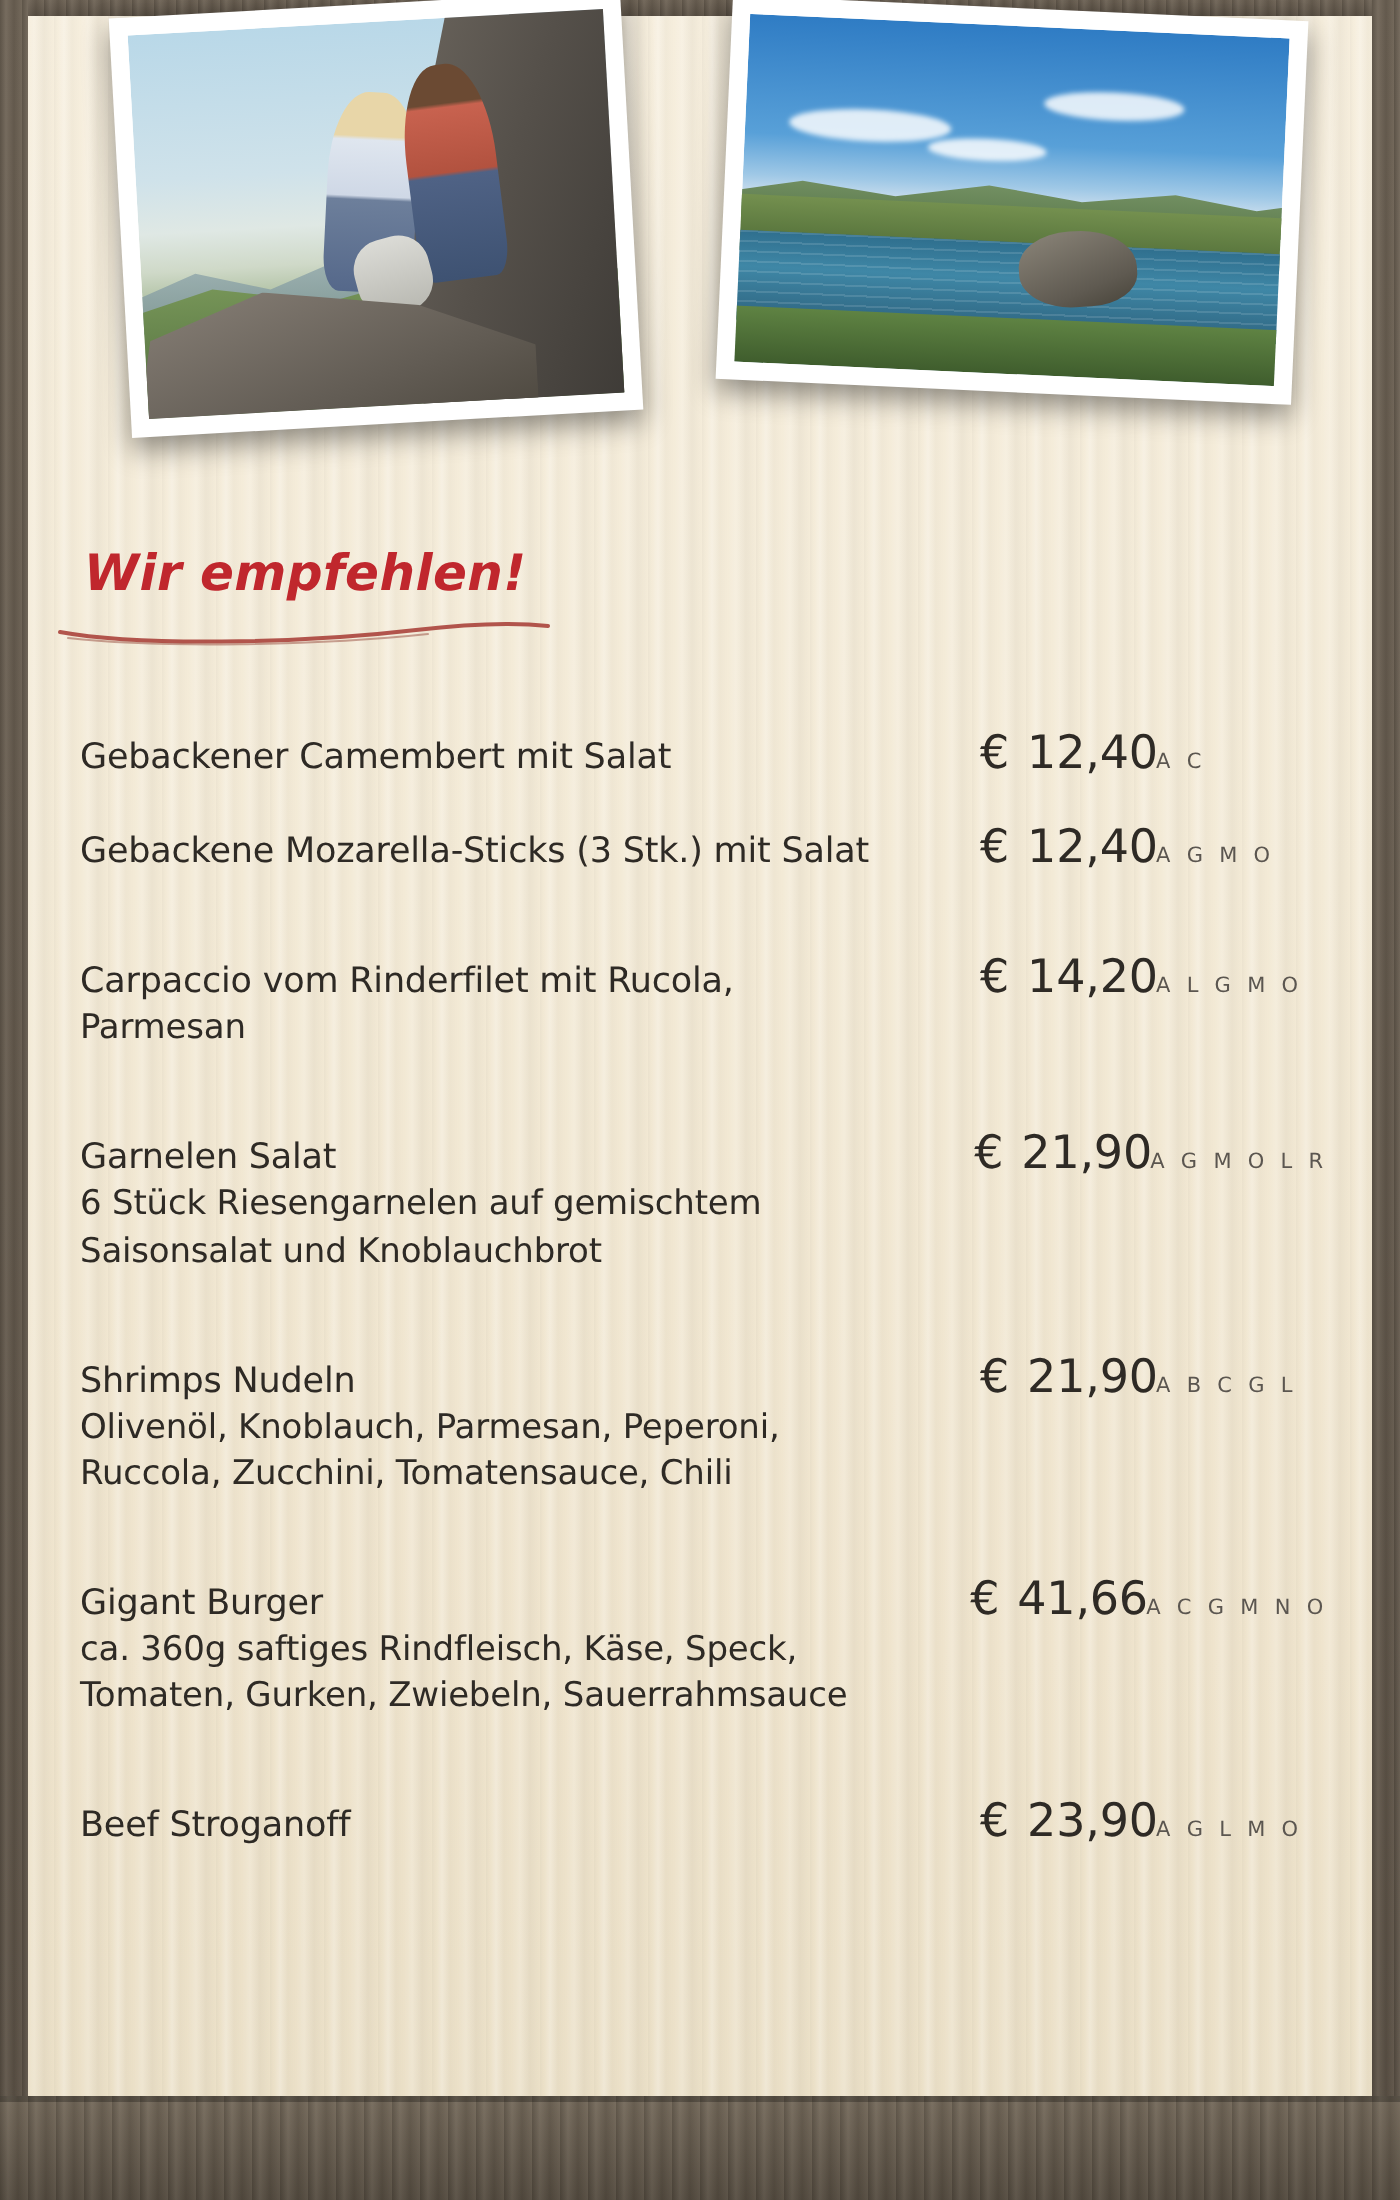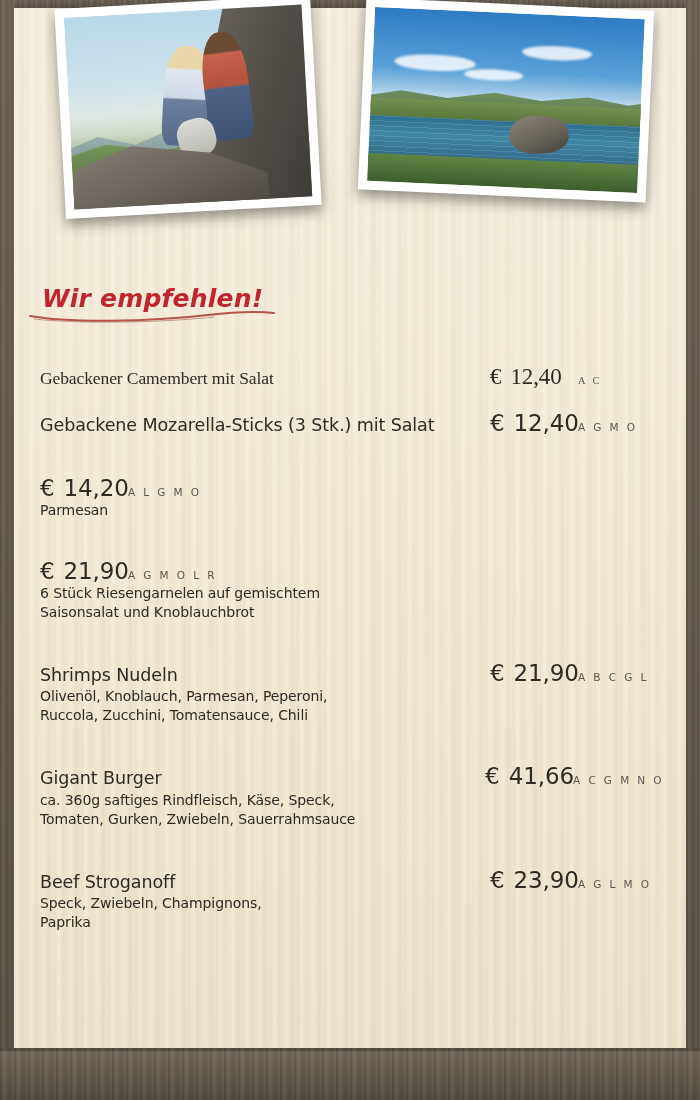--- a/index.html
+++ b/index.html
@@ -165,21 +165,21 @@
   }
   .lk-fore {
     position: absolute; left: -4%; bottom: 0; width: 108%; height: 16%;
     background: linear-gradient(180deg, #5f8343, #3f5d2d);
   }
 
   
   .heading {
     position: absolute;
     left: 42px;
-    top: 284px;
+    top: 272px;
     font-family: "DejaVu Sans", sans-serif;
     font-size: 25px;
     font-weight: 700;
     font-style: italic;
     color: #c0272d;
     letter-spacing: 0.2px;
   }
   .heading-rule {
     position: absolute;
     left: 28px;
@@ -192,21 +192,21 @@
   .menu {
     position: absolute;
     left: 40px;
     top: 348px;
     width: 624px;
   }
   .item {
     position: relative;
     margin-bottom: 22px;
   }
-  .item.tight { margin-bottom: 4px; font-family: Liberation Serif, serif; }
+  .item.tight { margin-bottom: 4px; }
   .item-row {
     display: flex;
     align-items: baseline;
   }
   .item-name {
     width: 450px;
     font-size: 17.5px;
     color: #2e2a25;
     line-height: 1.32;
     letter-spacing: -0.1px;
@@ -222,21 +222,21 @@
   .item-alg {
     font-size: 10.5px;
     color: #5b5650;
     letter-spacing: 2.4px;
     white-space: nowrap;
     padding-top: 1px;
     margin-top: 26px;
   }
   .item-desc {
     width: 452px;
-    font-size: 14px;
+    font-size: 17px;
     color: #2e2a25;
     line-height: 1.36;
     letter-spacing: -0.1px;
   }
 </style>
 </head>
 <body>
 
 <div class="page">
 
@@ -291,28 +291,30 @@
     <div class="item">
       <div class="item-row">
         <div class="item-name">Gebackene Mozarella-Sticks (3 Stk.) mit Salat</div>
         <div class="item-price"><span class="cur">€</span><span>12,40</span></div>
         <div class="item-alg">A G M O</div>
       </div>
     </div>
 
     <div class="item">
       <div class="item-row">
+        <div class="item-name">Carpaccio vom Rinderfilet mit Rucola,</div>
         <div class="item-price"><span class="cur">€</span><span>14,20</span></div>
         <div class="item-alg">A L G M O</div>
       </div>
       <div class="item-desc">Parmesan</div>
     </div>
 
     <div class="item">
       <div class="item-row">
+        <div class="item-name">Garnelen Salat</div>
         <div class="item-price"><span class="cur">€</span><span>21,90</span></div>
         <div class="item-alg">A G M O L R</div>
       </div>
       <div class="item-desc">6 Stück Riesengarnelen auf gemischtem<br>Saisonsalat und Knoblauchbrot</div>
     </div>
 
     <div class="item">
       <div class="item-row">
         <div class="item-name">Shrimps Nudeln</div>
         <div class="item-price"><span class="cur">€</span><span>21,90</span></div>
@@ -329,17 +331,16 @@
       </div>
       <div class="item-desc">ca. 360g saftiges Rindfleisch, Käse, Speck,<br>Tomaten, Gurken, Zwiebeln, Sauerrahmsauce</div>
     </div>
 
     <div class="item">
       <div class="item-row">
         <div class="item-name">Beef Stroganoff</div>
         <div class="item-price"><span class="cur">€</span><span>23,90</span></div>
         <div class="item-alg">A G L M O</div>
       </div>
-      <div class="item-desc">Speck, Zwiebeln, Champignons,<br>Paprika</div>
     </div>
 
   </div>
 </div>
 
 </body></html>

